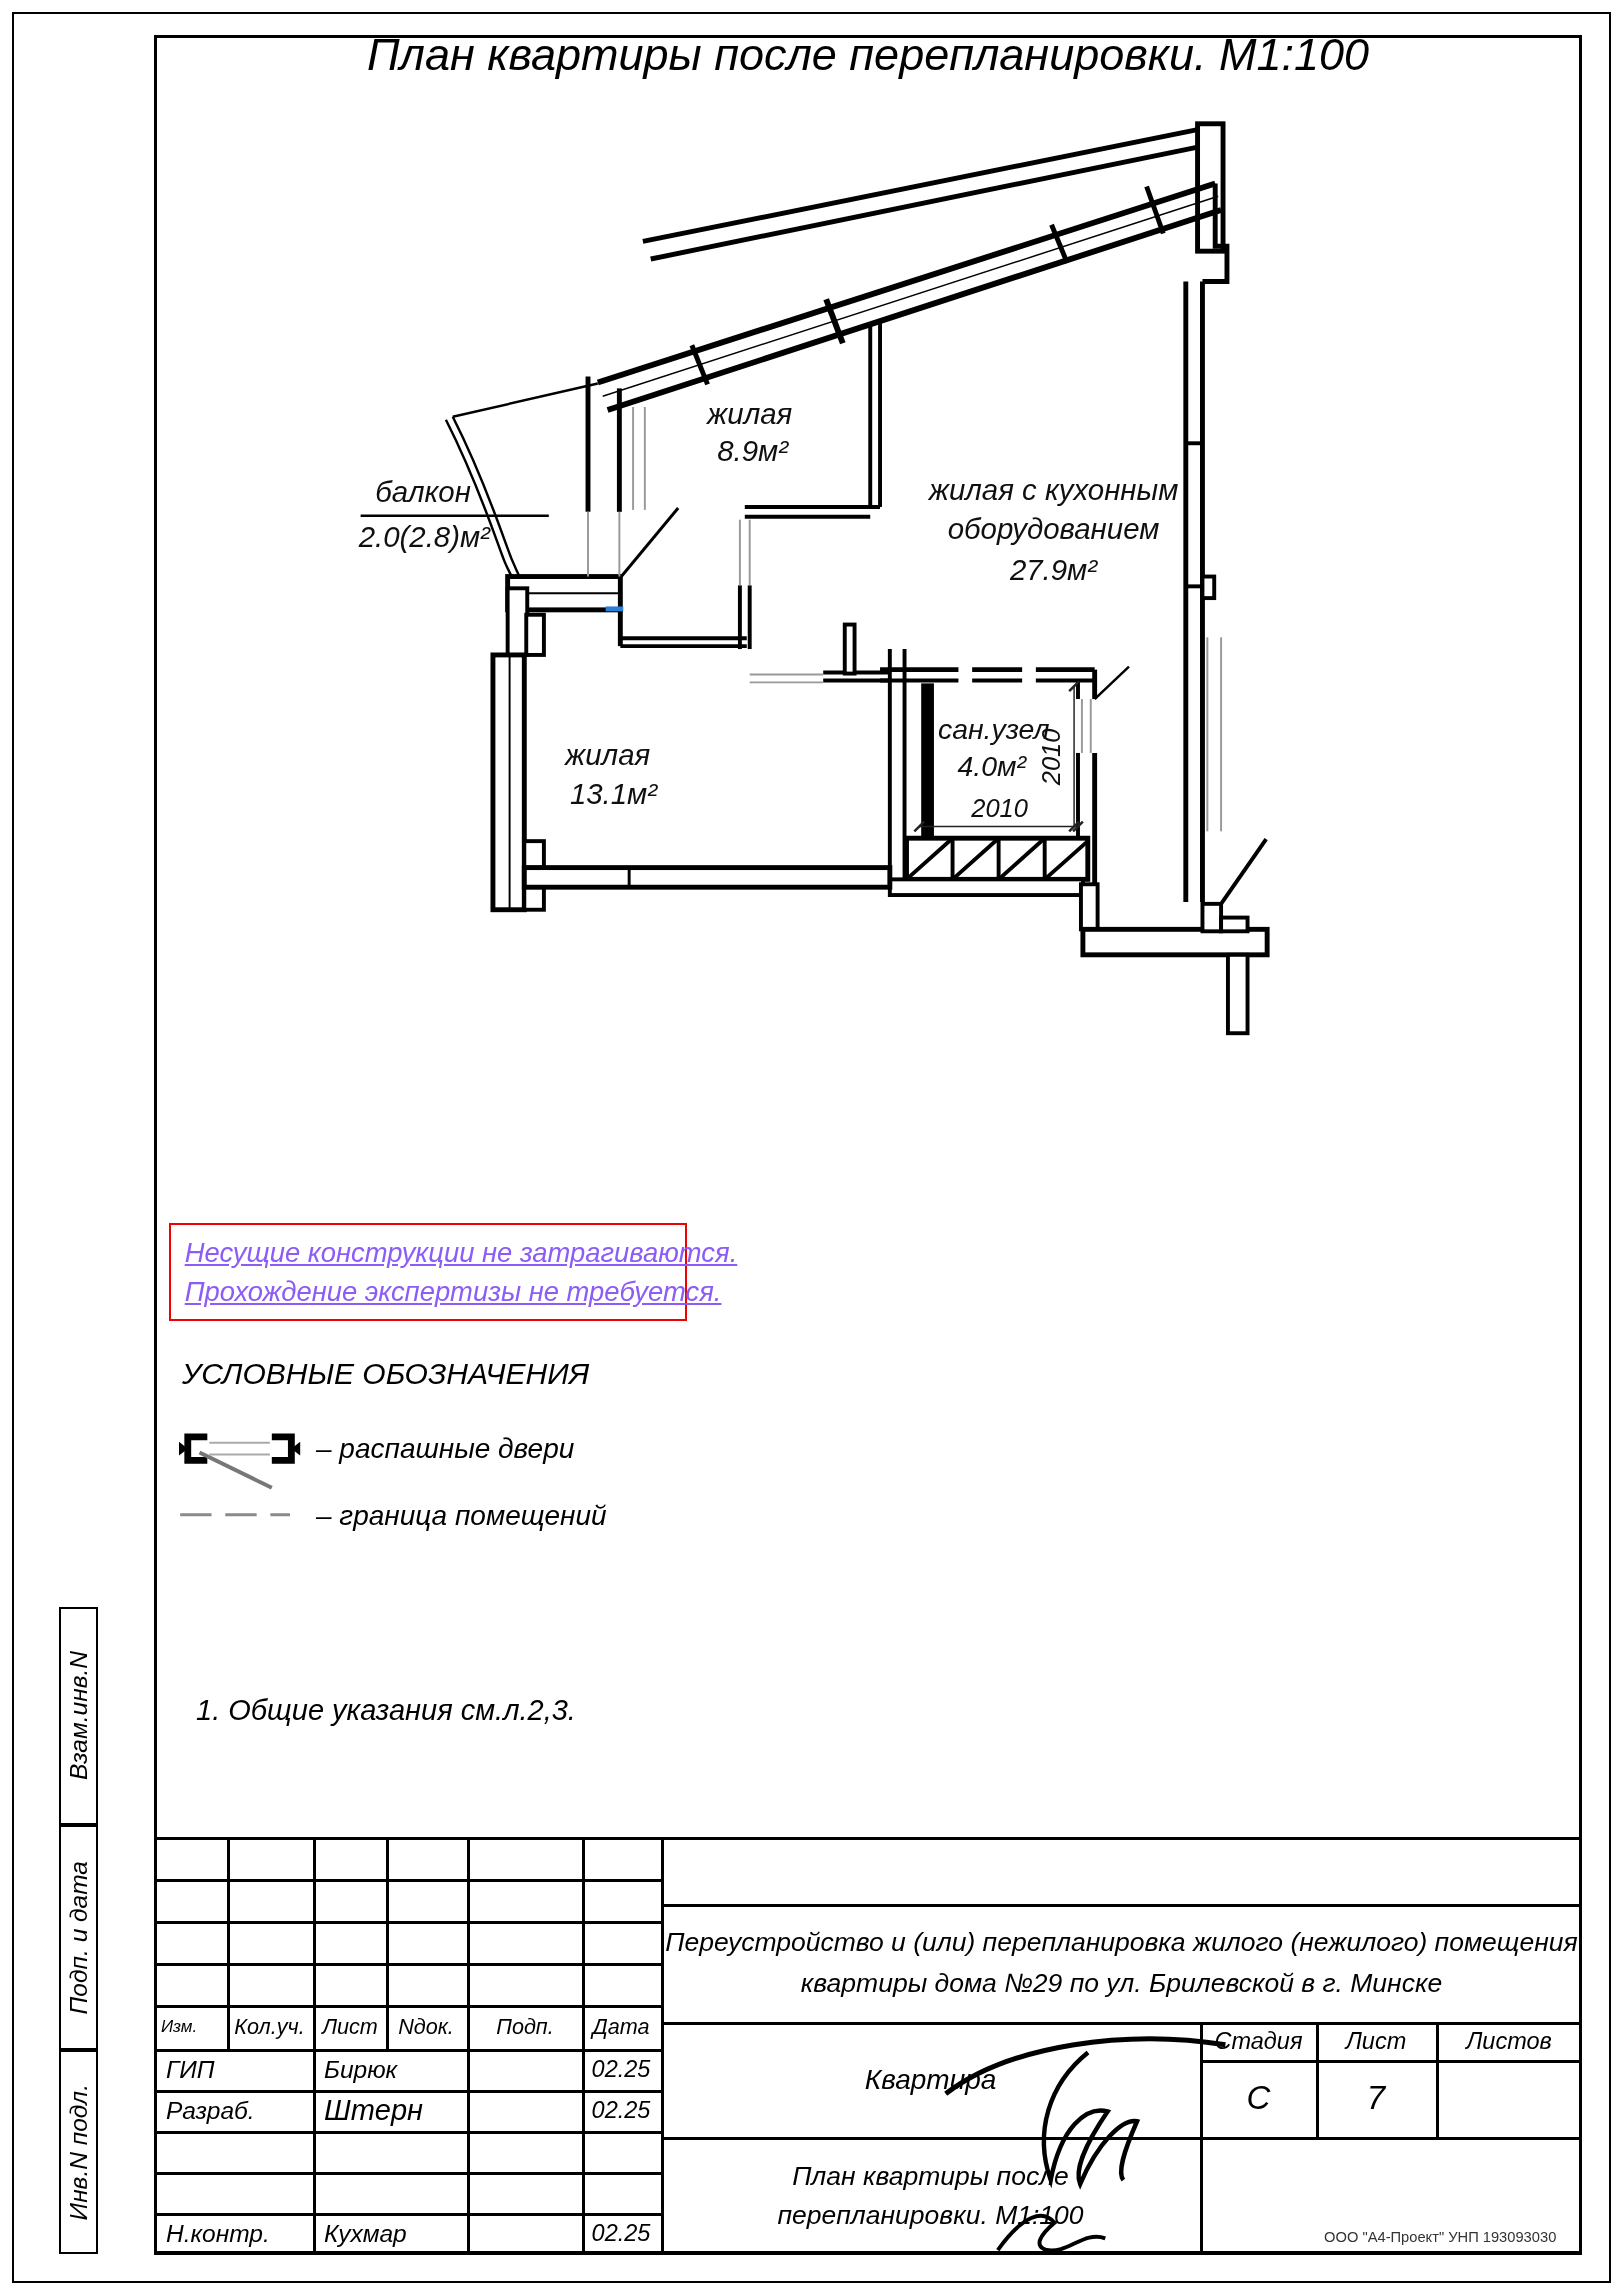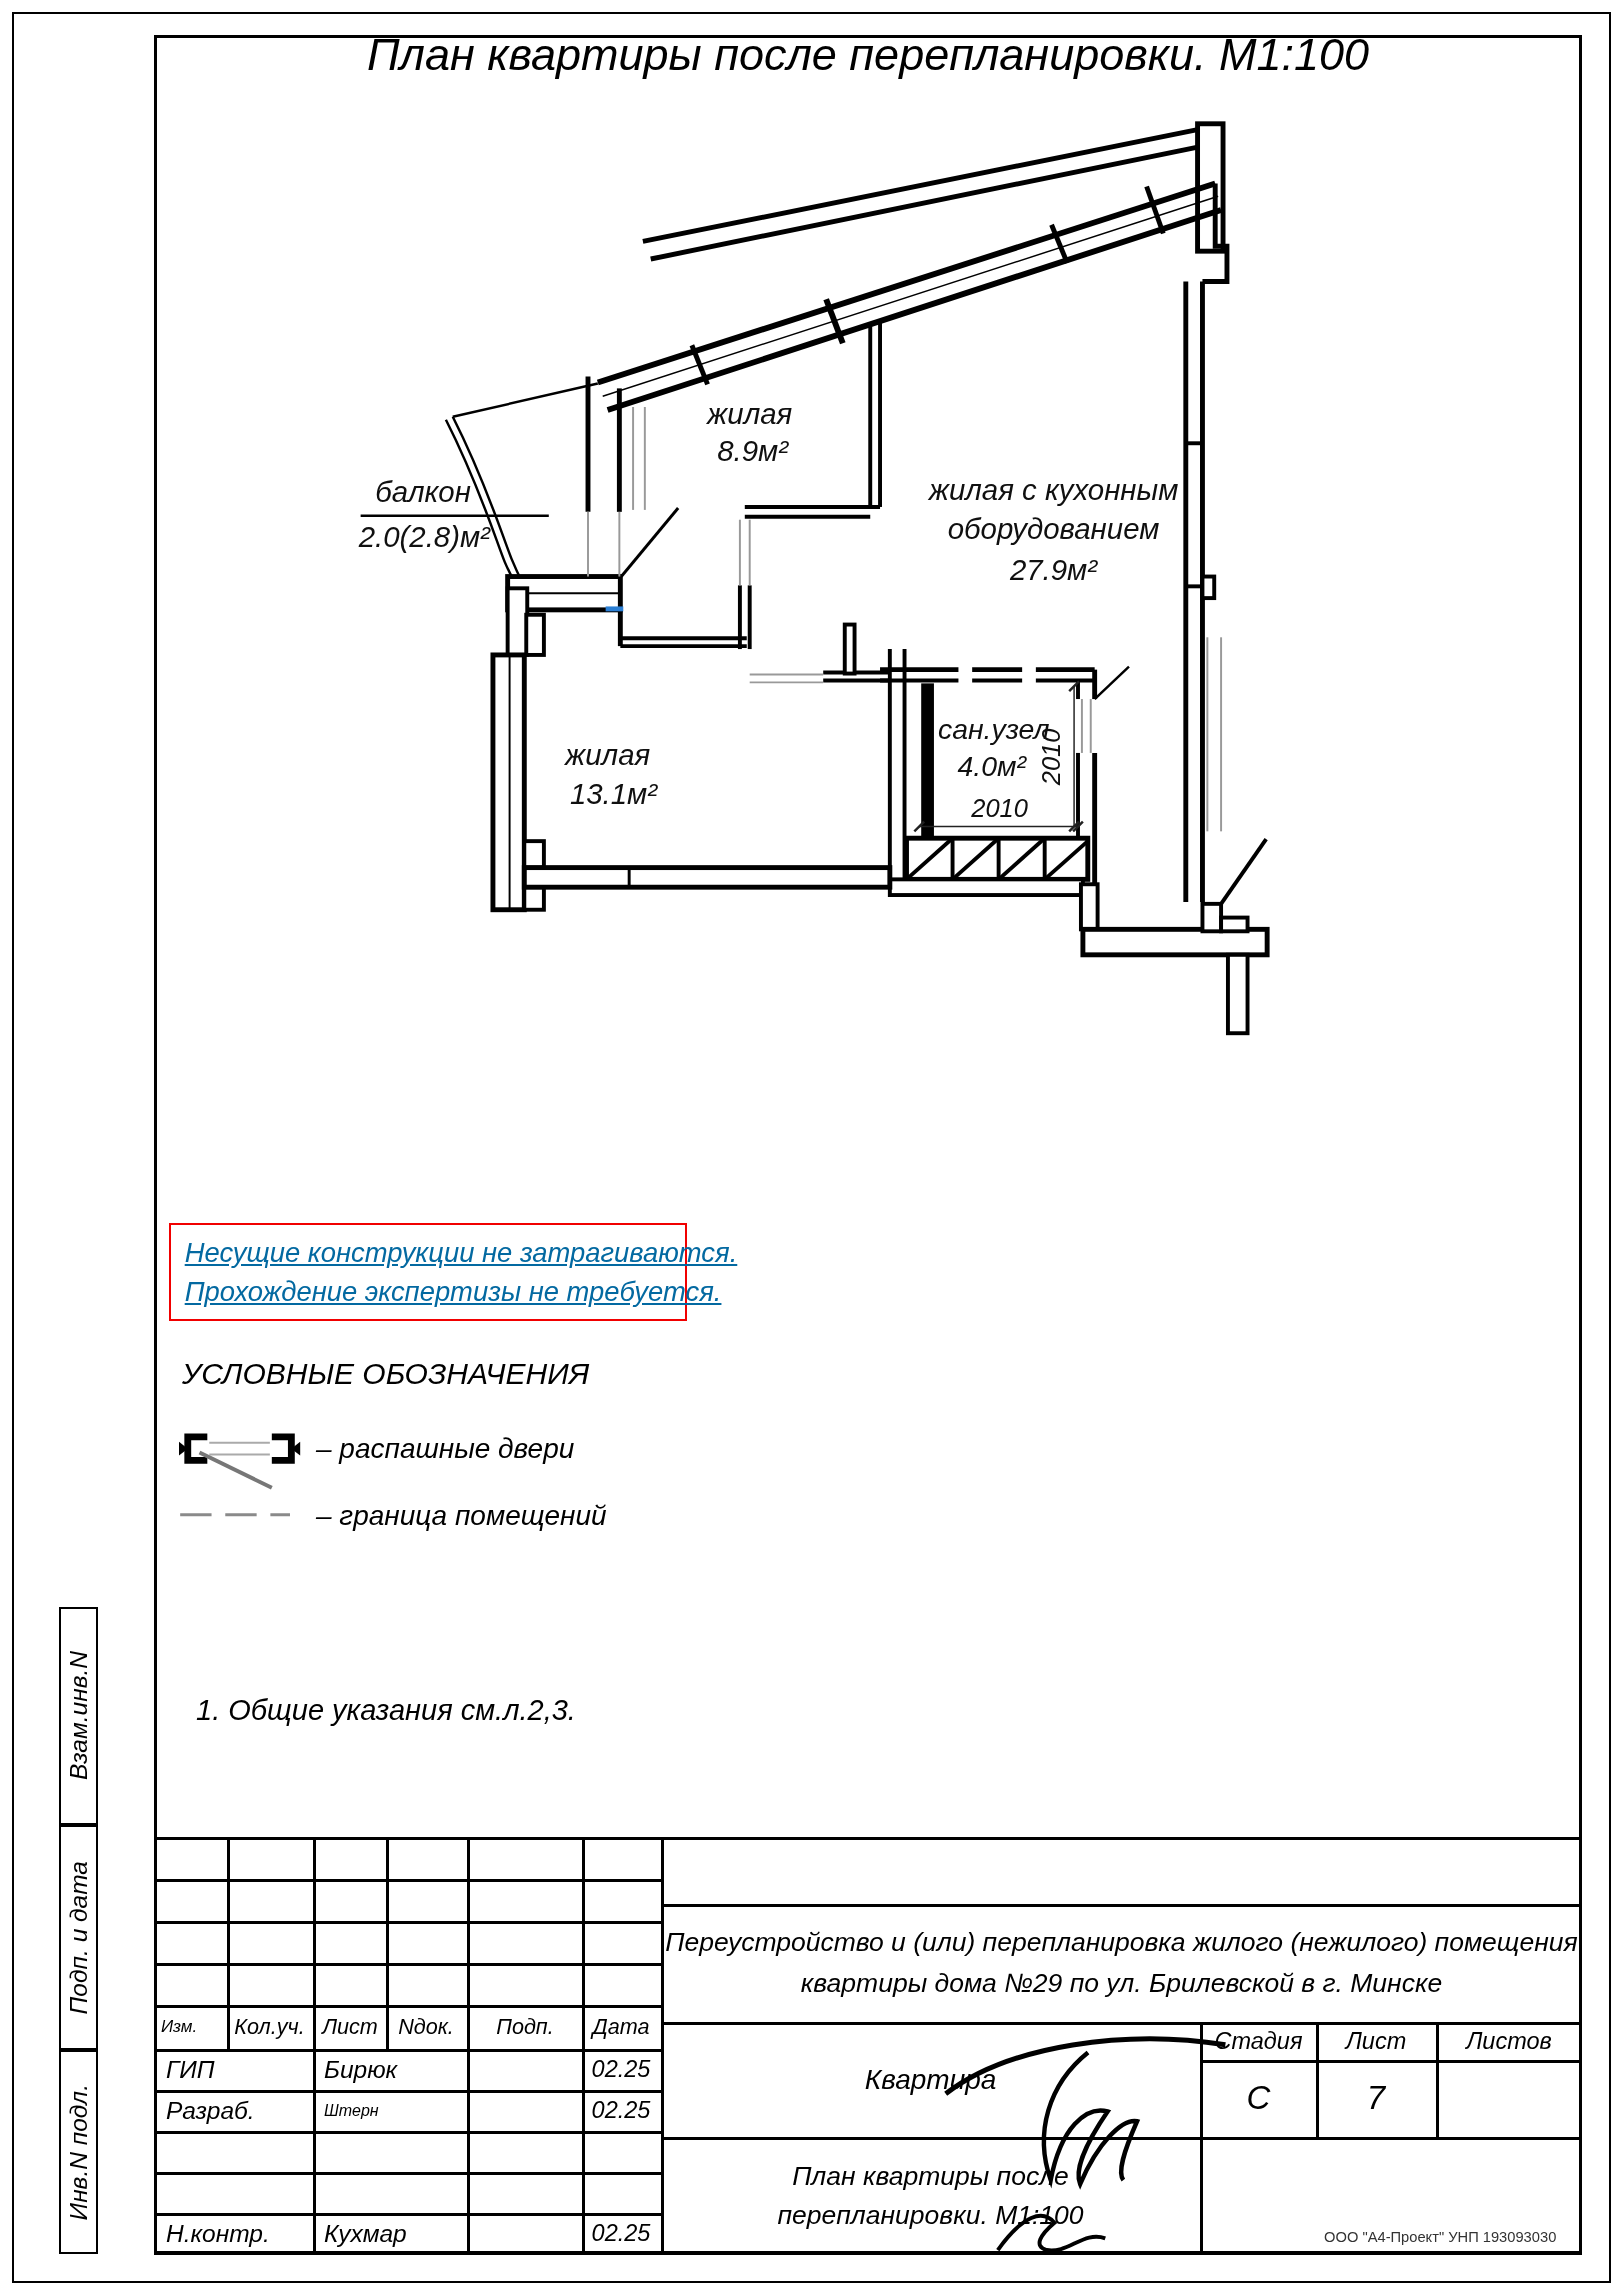--- a/index.html
+++ b/index.html
@@ -8,21 +8,21 @@
   .abs{position:absolute;}
   .outer-border{left:11.8px;top:11.8px;width:1595px;height:2267px;border:2px solid #000;}
   .main-frame{left:154px;top:35px;width:1428px;height:2219px;border:3.9px solid #000;box-sizing:border-box;}
   .sheet-title{left:154px;top:29px;width:1428px;text-align:center;font-size:45px;font-style:italic;letter-spacing:0px;}
   
   .plan{left:294px;top:98px;width:1078px;height:961px;}
   svg text{font-family:"Liberation Sans",sans-serif;font-style:italic;fill:#101010;}
   
   .warn-box{left:169px;top:1223px;width:518px;height:98px;border:2.9px solid #f10000;box-sizing:border-box;
             display:flex;flex-direction:column;justify-content:center;padding-left:13.7px;}
-  .warn-line{color:#0369a1;font-size:27.4px;font-style:italic;text-decoration:underline;line-height:39px;white-space:nowrap;}
+  .warn-line{color:#8b5cf6;font-size:27.4px;font-style:italic;text-decoration:underline;line-height:39px;white-space:nowrap;}
   .legend-h{left:182px;top:1357px;font-size:30px;font-style:italic;}
   .legend-label{font-size:28px;font-style:italic;}
   .note{font-size:29px;font-style:italic;white-space:nowrap;}
   
   .vl{background:#000;width:2.9px;}
   .hl{background:#000;height:2.9px;}
   .tb-border{left:154px;top:1837px;width:1428px;height:418px;border:3.9px solid #000;box-sizing:border-box;}
   .cell{display:flex;align-items:center;box-sizing:border-box;font-style:italic;border-radius:7px;}
   .center{justify-content:center;text-align:center;}
   .sidebar-cell{width:39px;border:2.9px solid #000;box-sizing:border-box;display:flex;align-items:center;justify-content:center;}
@@ -233,21 +233,21 @@
   <div class="abs cell center" style="left:227px;top:2005px;width:85px;height:43px;font-size:21.6px">Кол.уч.</div>
   <div class="abs cell center" style="left:313px;top:2005px;width:74px;height:43px;font-size:21.6px">Лист</div>
   <div class="abs cell center" style="left:386px;top:2005px;width:80px;height:43px;font-size:21.6px">Nдок.</div>
   <div class="abs cell center" style="left:467px;top:2005px;width:116px;height:43px;font-size:21.6px">Подп.</div>
   <div class="abs cell center" style="left:582px;top:2005px;width:78px;height:43px;font-size:21.6px">Дата</div>
 
   <div class="abs cell" style="left:166px;top:2049px;width:147px;height:41px;font-size:24.5px">ГИП</div>
   <div class="abs cell" style="left:324px;top:2049px;width:142px;height:41px;font-size:24.5px">Бирюк</div>
   <div class="abs cell center" style="left:582px;top:2049px;width:78px;height:41px;font-size:23.5px">02.25</div>
   <div class="abs cell" style="left:166px;top:2090px;width:147px;height:41px;font-size:24.5px">Разраб.</div>
-  <div class="abs cell" style="left:324px;top:2090px;width:142px;height:41px;font-size:16px">Штерн</div>
+  <div class="abs cell" style="left:324px;top:2090px;width:142px;height:41px;font-size:29px">Штерн</div>
   <div class="abs cell center" style="left:582px;top:2090px;width:78px;height:41px;font-size:23.5px">02.25</div>
   <div class="abs cell" style="left:166px;top:2213px;width:147px;height:41px;font-size:24.5px">Н.контр.</div>
   <div class="abs cell" style="left:324px;top:2213px;width:142px;height:41px;font-size:24.5px">Кухмар</div>
   <div class="abs cell center" style="left:582px;top:2213px;width:78px;height:41px;font-size:23.5px">02.25</div>
 
   <div class="abs cell center" style="left:665px;top:1904px;width:913px;height:118px;flex-direction:column;font-size:26.5px;line-height:41px">
     <span>Переустройство и (или) перепланировка жилого (нежилого) помещения</span>
     <span>квартиры дома №29 по ул. Брилевской в г. Минске</span>
   </div>
 

